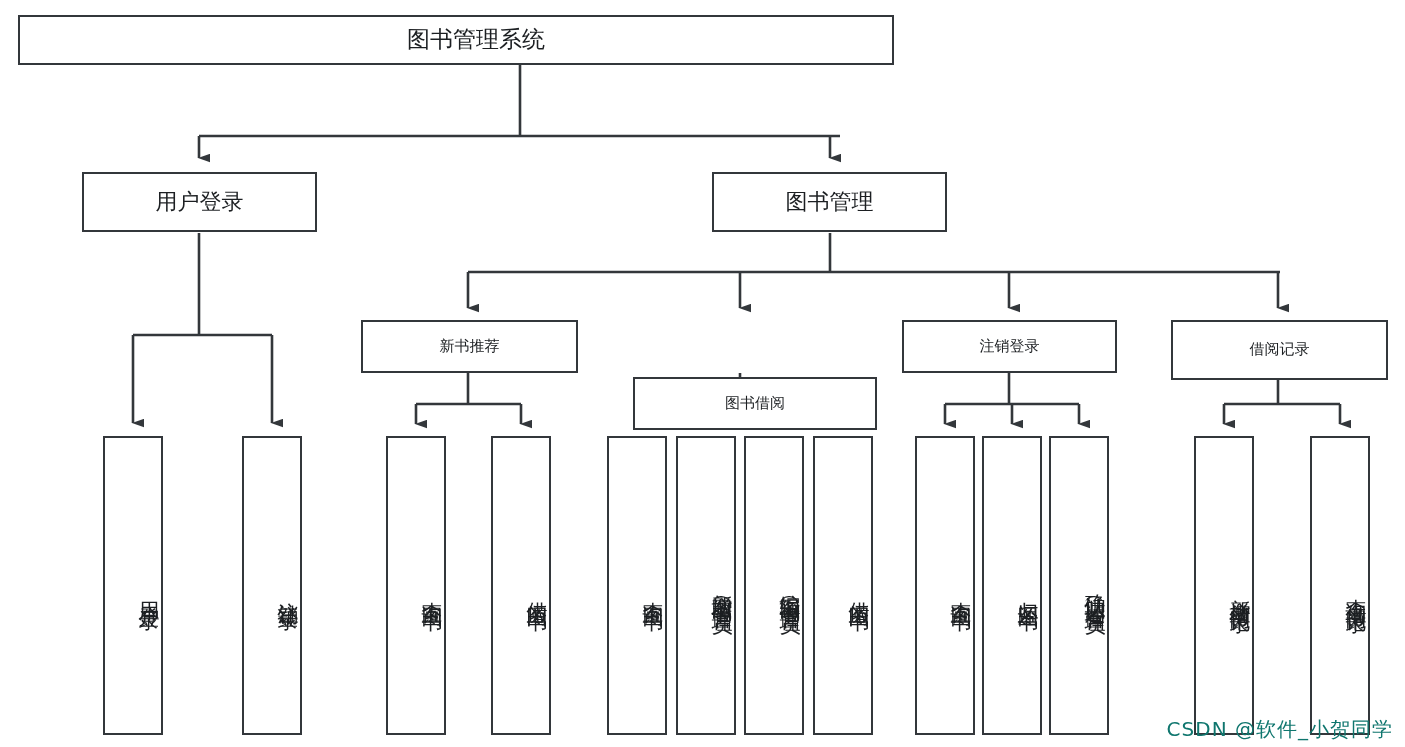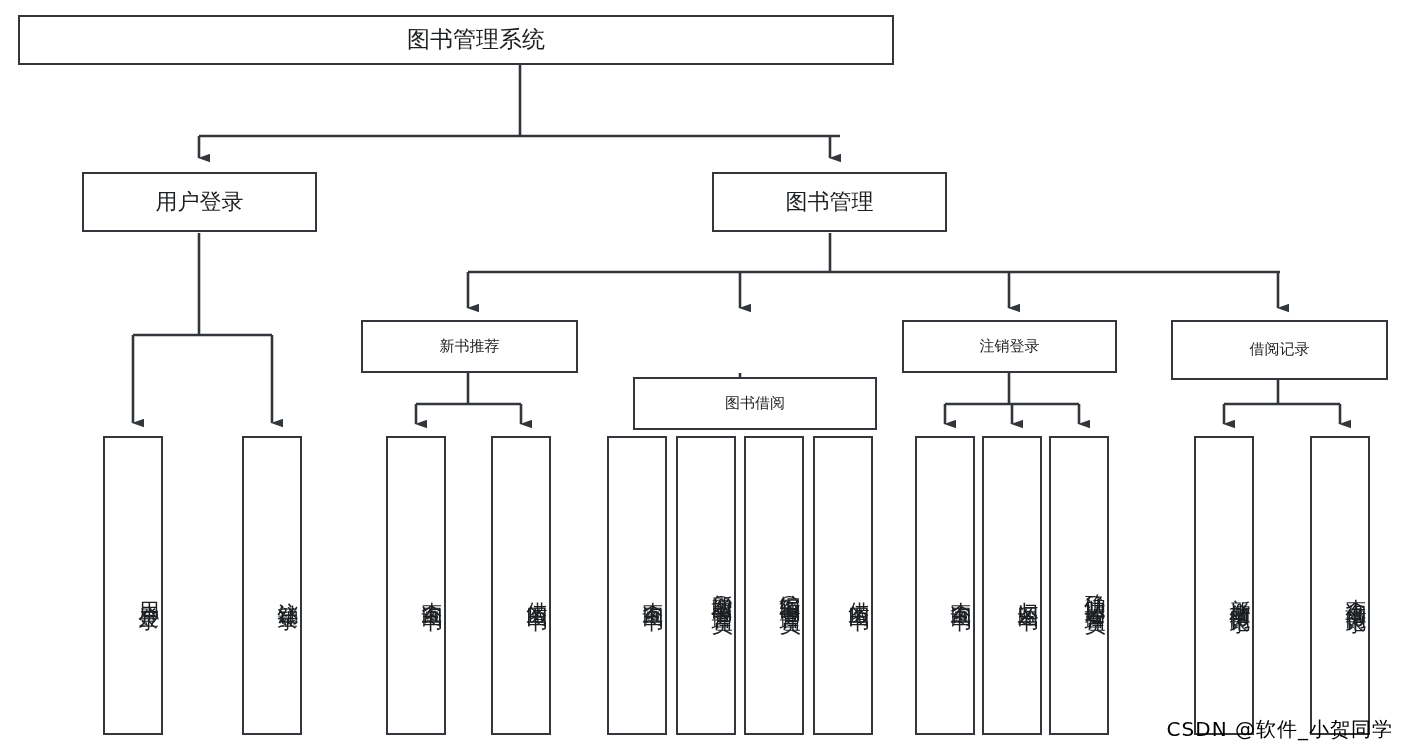--- a/index.html
+++ b/index.html
@@ -9,21 +9,21 @@
   svg.wires{position:absolute;left:0;top:0;width:1405px;height:747px;pointer-events:none;}
   .node{position:absolute;box-sizing:border-box;background:#ffffff;border:2px solid #33373b;
         display:flex;align-items:center;justify-content:center;text-align:center;
         color:#1c1f22;font-size:22px;line-height:1.18;}
   .node.root{font-size:23px;}
   .node.lvl1{font-size:22px;}
   .node.lvl2{font-size:15px;}
   .node.leaf{font-size:21px;writing-mode:vertical-rl;text-orientation:upright;
              letter-spacing:3px;align-items:flex-start;justify-content:center;padding-top:10px;}
   .node.leaf.tall{align-items:flex-start;}
-  .wm{position:absolute;right:12px;bottom:4px;color:#000000;font-size:20px;
+  .wm{position:absolute;right:12px;bottom:4px;color:#0f766e;font-size:20px;
       letter-spacing:1px;white-space:nowrap;}
 </style>
 </head>
 <body>
 
 <div id="stage">
 
   <svg class="wires" viewBox="0 0 1405 747" xmlns="http://www.w3.org/2000/svg">
     <defs>
       <marker id="ah" markerWidth="10" markerHeight="12" refX="4.2" refY="11" orient="auto" markerUnits="userSpaceOnUse">

